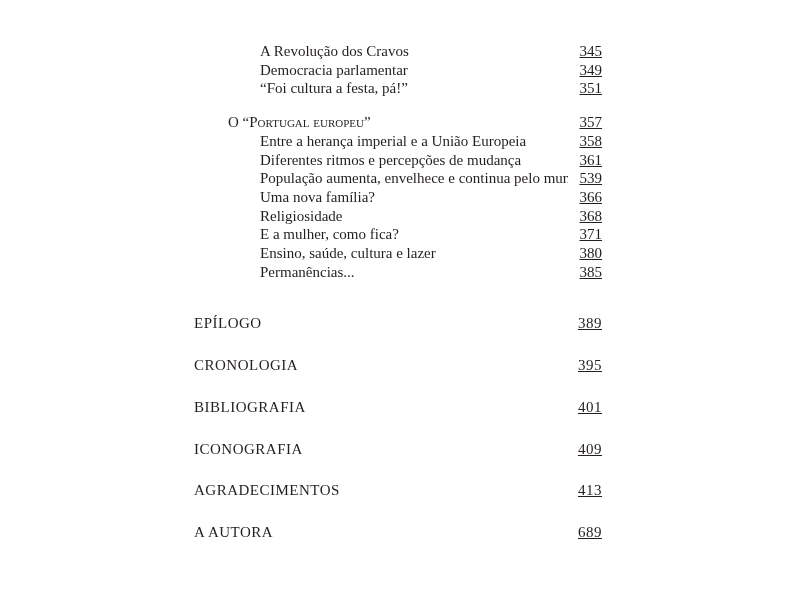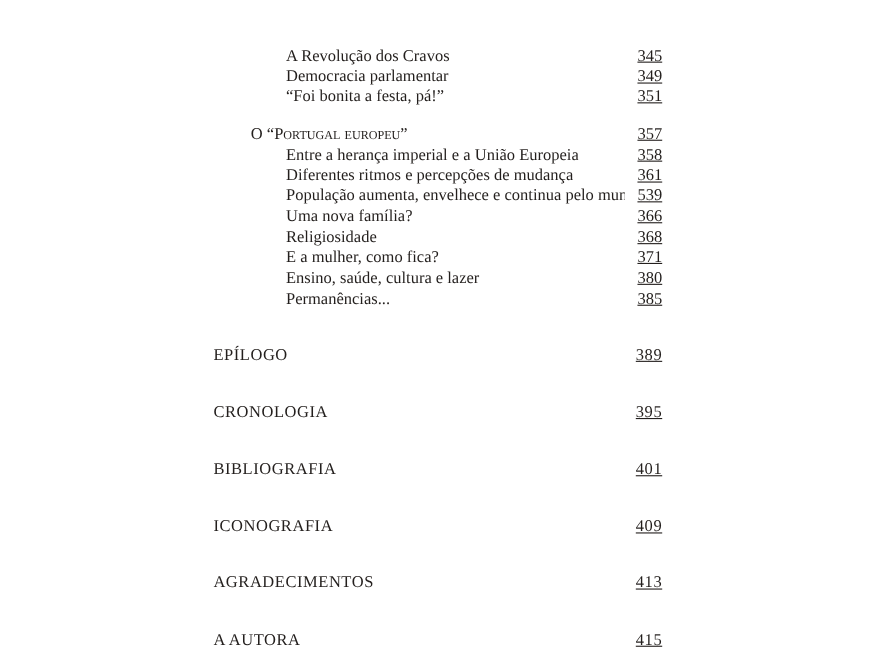--- a/index.html
+++ b/index.html
@@ -26,21 +26,21 @@
   .block-2 { margin-top: 15px; }
   .block-3 { margin-top: 33px; }
   .row {
     display: flex;
     justify-content: space-between;
     align-items: baseline;
     line-height: 18.7px;
     font-size: 15px;
     white-space: nowrap;
   }
-  .block-3 .row + .row { margin-top: 33px; }
+  .block-3 .row + .row { margin-top: 23px; }
   .row .label { flex: 0 1 auto; overflow: hidden; }
   .row .num {
     flex: 0 0 auto;
     text-align: right;
     padding-left: 12px;
     text-decoration: underline;
   }
   .lvl-sub { padding-left: 66px; }
   .lvl-section { padding-left: 34px; }
   .lvl-main { padding-left: 0; letter-spacing: 0.5px; }
@@ -54,21 +54,21 @@
       <div class="block block-1">
         <div class="row lvl-sub">
           <span class="label">A Revolução dos Cravos</span>
           <span class="num">345</span>
         </div>
         <div class="row lvl-sub">
           <span class="label">Democracia parlamentar</span>
           <span class="num">349</span>
         </div>
         <div class="row lvl-sub">
-          <span class="label">“Foi bonita a festa, pá!”</span>
+          <span class="label">“Foi cultura a festa, pá!”</span>
           <span class="num">351</span>
         </div>
       </div>
       <div class="block block-2">
         <div class="row lvl-section">
           <span class="label"><span>O “</span><span class="sc">Portugal europeu</span><span>”</span></span>
           <span class="num">357</span>
         </div>
         <div class="row lvl-sub">
           <span class="label">Entre a herança imperial e a União Europeia</span>
@@ -119,17 +119,17 @@
         <div class="row lvl-main">
           <span class="label">ICONOGRAFIA</span>
           <span class="num">409</span>
         </div>
         <div class="row lvl-main">
           <span class="label">AGRADECIMENTOS</span>
           <span class="num">413</span>
         </div>
         <div class="row lvl-main">
           <span class="label">A AUTORA</span>
-          <span class="num">415</span>
+          <span class="num">689</span>
         </div>
       </div>
     </div>
 </div>
 
 </body></html>

